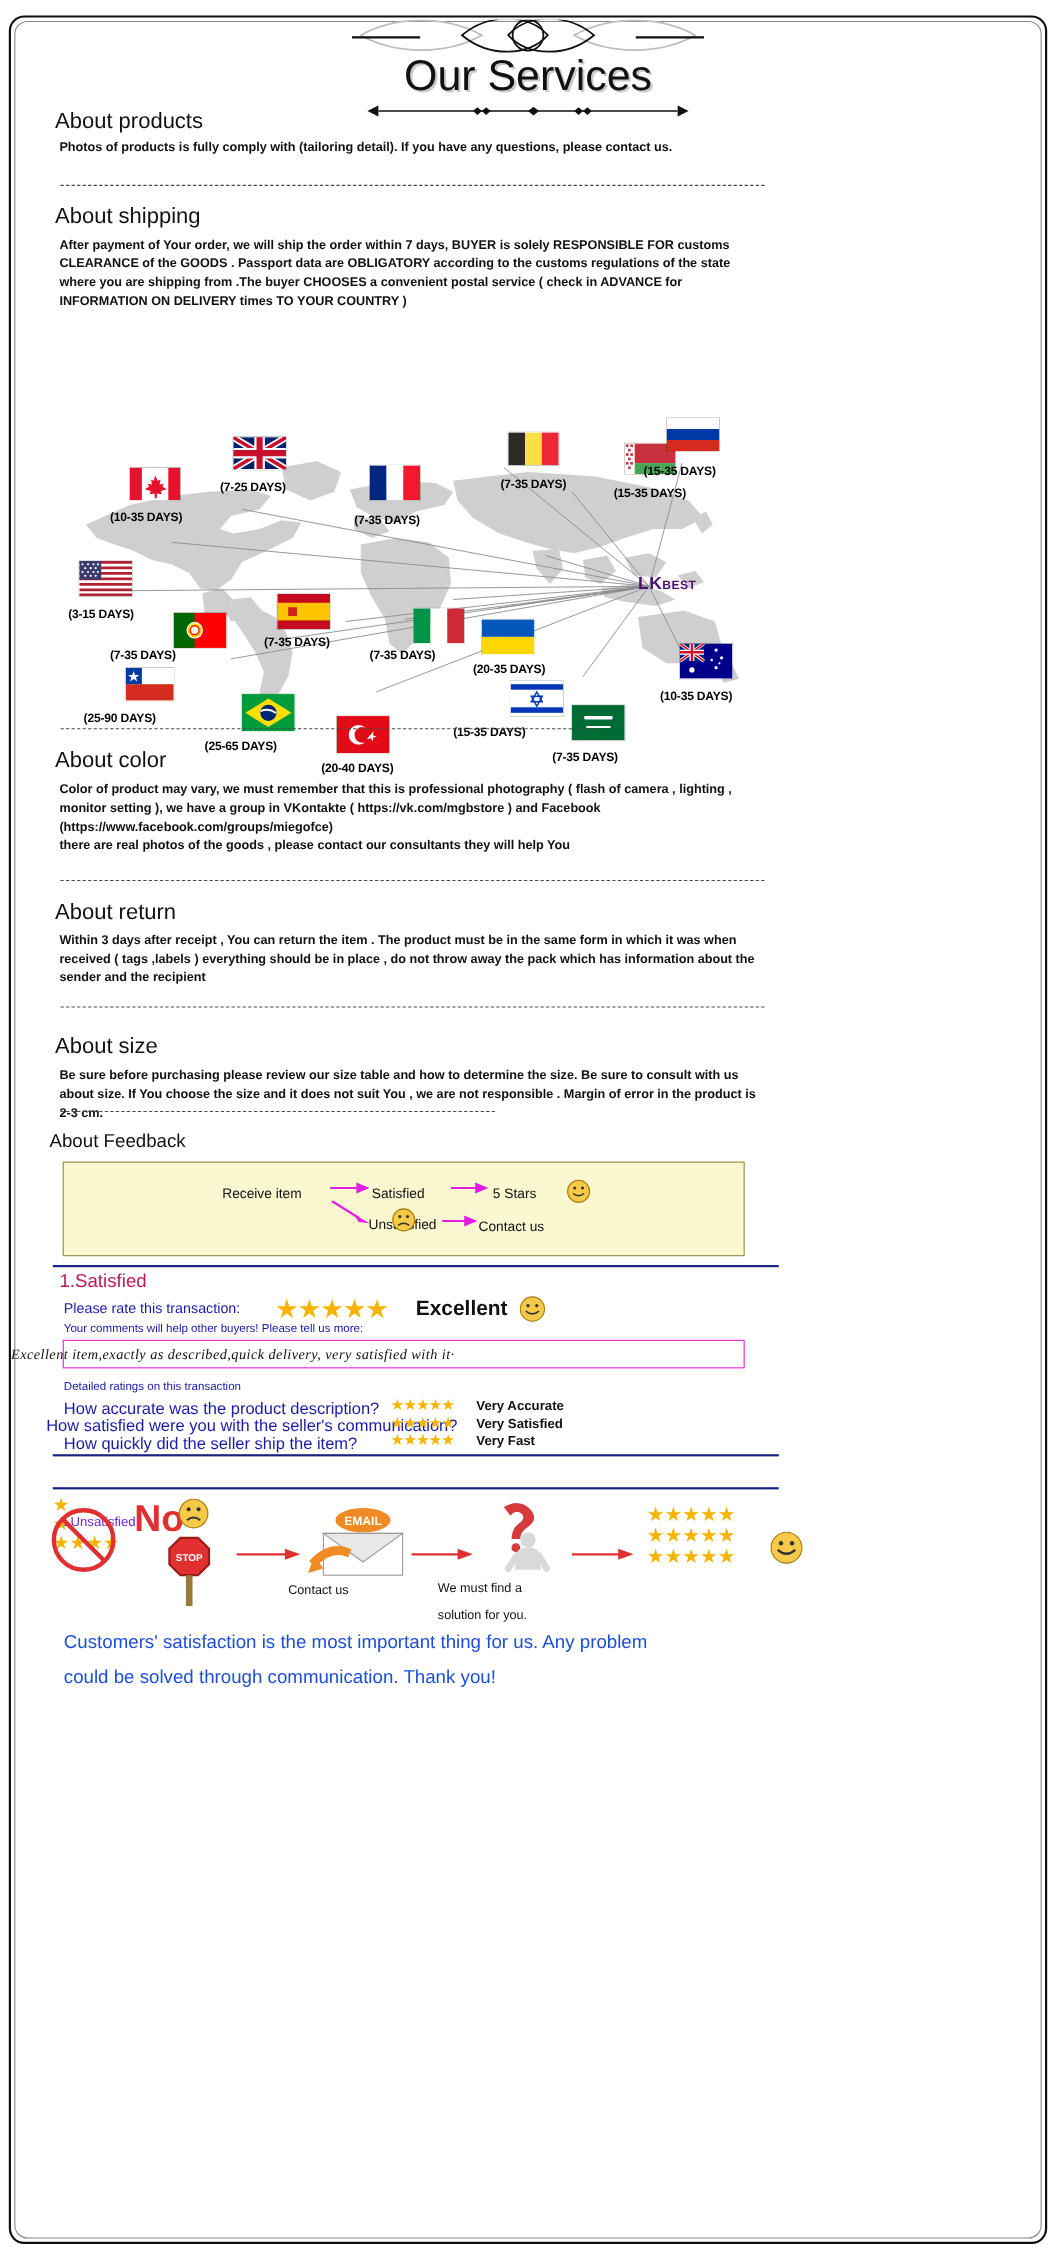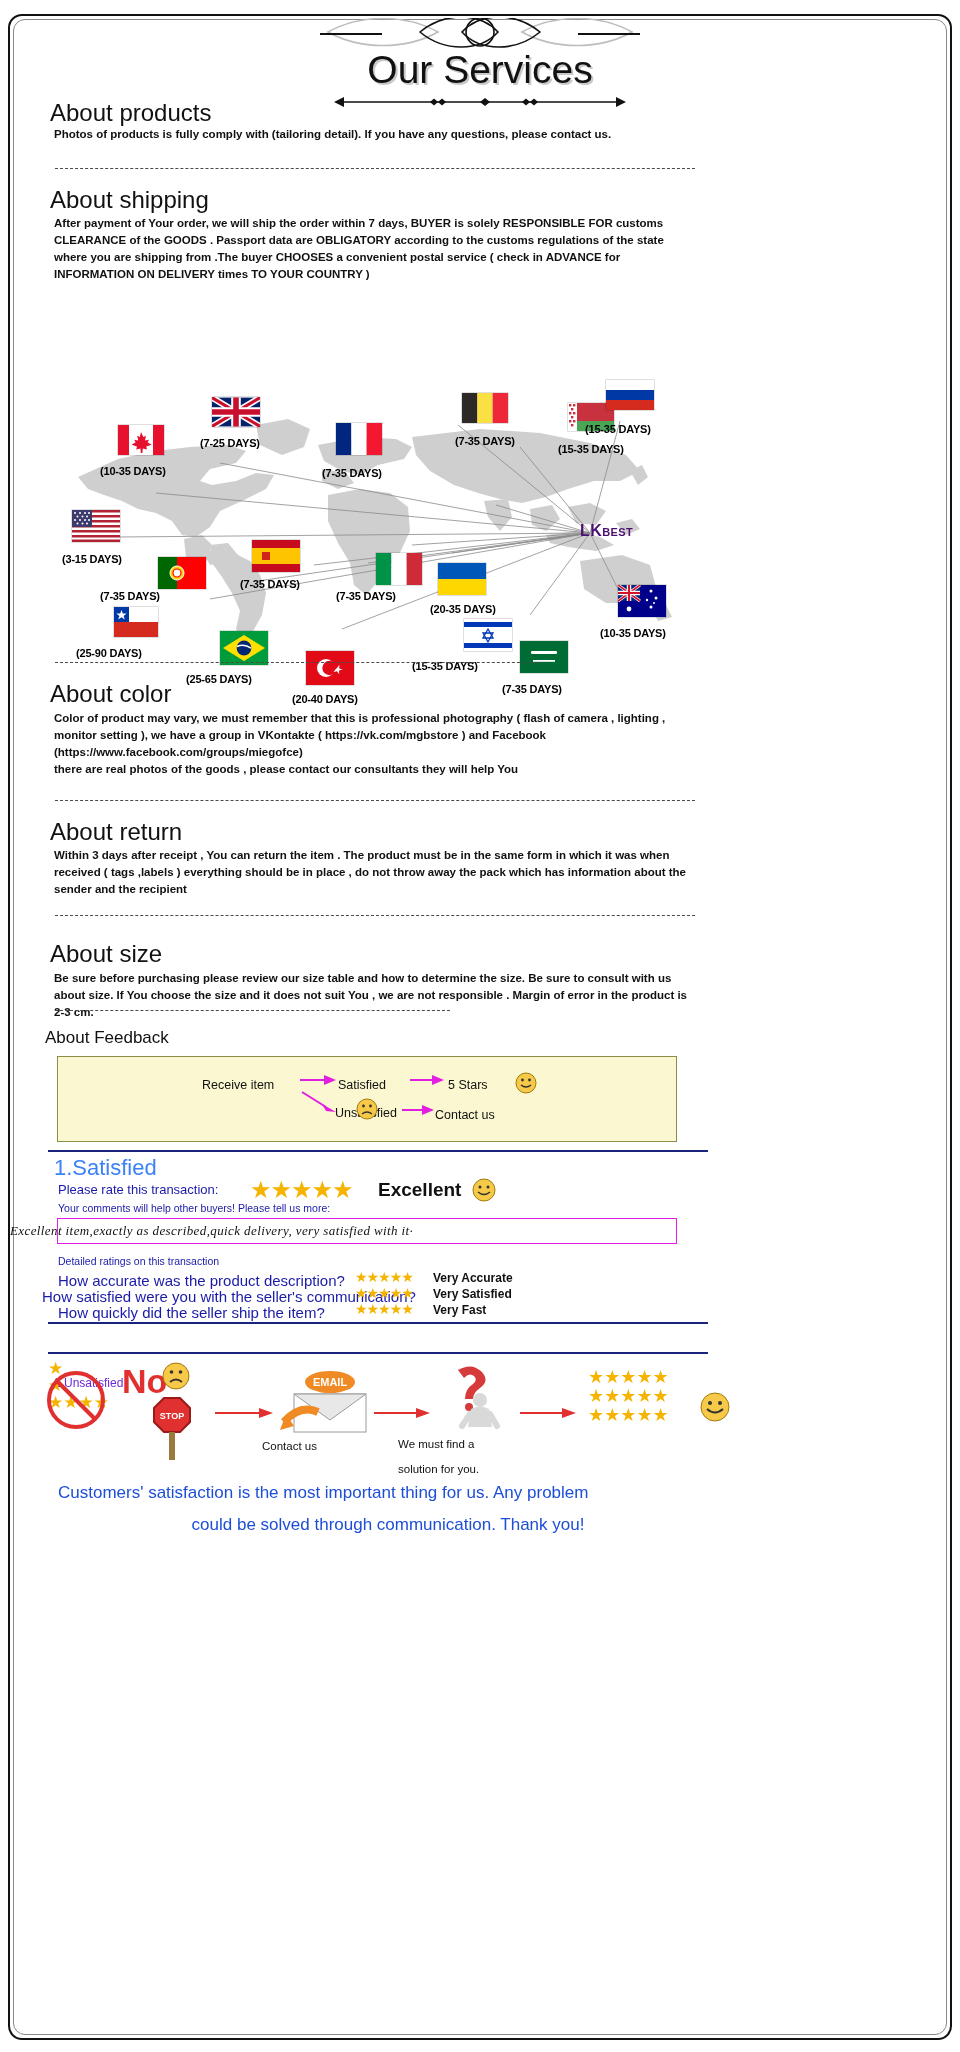--- a/index.html
+++ b/index.html
@@ -48,21 +48,21 @@
     text-shadow: 2px 2px 0 #c9c9c9;
     line-height: 1.05;
     margin-top: -2px;
   }
   .title-rule { margin-top: 3px; }
 
   
   .content { position: absolute; left: 0; top: 0; width: 960px; }
   .sec-head {
     position: absolute;
-    font-size: 24px;
+    font-size: 20px;
     font-weight: 400;
     color: #111;
   }
   .sec-body {
     position: absolute;
     font-size: 11.5px;
     line-height: 17px;
     color: #111;
     font-weight: bold;
   }
@@ -123,22 +123,22 @@
   .fb-txt {
     position: absolute;
     font-size: 12.5px;
     color: #111;
     white-space: nowrap;
   }
   .arrow-pink { position: absolute; }
 
   .sat-head {
     position: absolute;
-    font-size: 22px;
-    color: #3b82f6;
+    font-size: 17px;
+    color: #be185d;
   }
   .rule-navy {
     position: absolute;
     height: 0;
     border-top: 2px solid #1a237e;
   }
   .blue-txt { position: absolute; font-size: 13px; color: #1a1aa8; }
   .small-blue { position: absolute; font-size: 10.5px; color: #1a1aa8; }
   .stars {
     position: absolute;
@@ -663,15 +663,15 @@
   <div class="bigstars" style="left:588px; top:1368px; font-size:18px; line-height:19px;">★★★★★<br>★★★★★<br>★★★★★</div>
 
   <svg style="position:absolute; left:700px; top:1392px;" width="30" height="30">
     <circle cx="15" cy="15" r="14" fill="#f7c948" stroke="#a07b0c"></circle>
     <circle cx="10" cy="11" r="2" fill="#333"></circle>
       <circle cx="20" cy="11" r="2" fill="#333"></circle>
     <path d="M7 17 q8 7 16 0" stroke="#333" stroke-width="2" fill="none"></path>
   </svg>
 
   <div class="closing" style="left:58px; top:1478px; width:660px;">Customers' satisfaction is the most important thing for us. Any problem</div>
-  <div class="closing" style="left:58px; top:1510px; width:660px;text-align:center;">could be solved through communication. Thank you!</div>
+  <div class="closing" style="left:58px; top:1510px; width:660px;">could be solved through communication. Thank you!</div>
 
 </div>
 
 </body></html>

